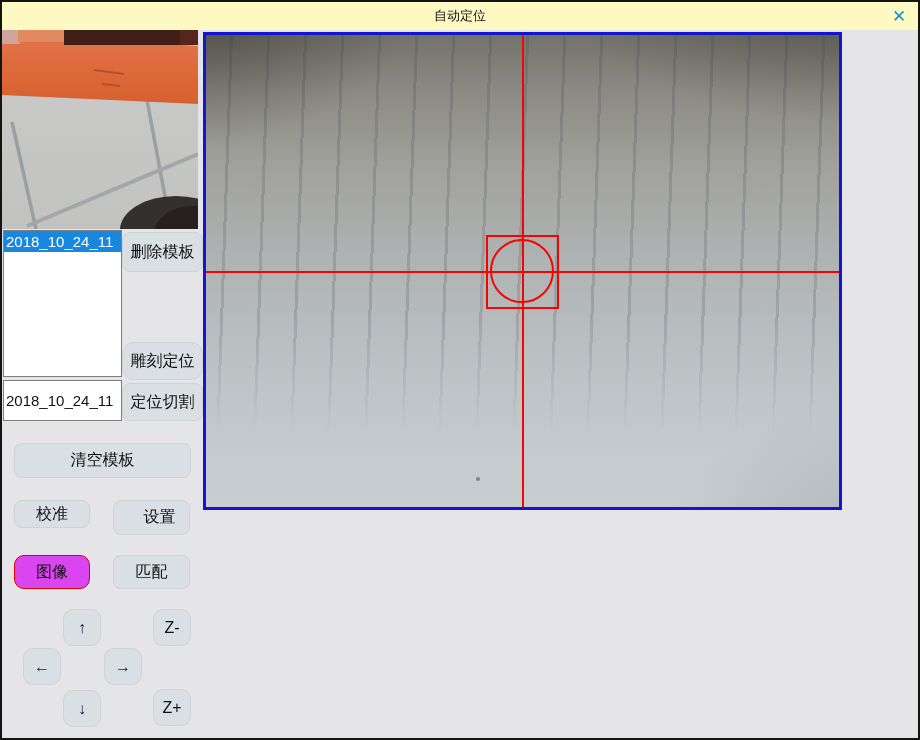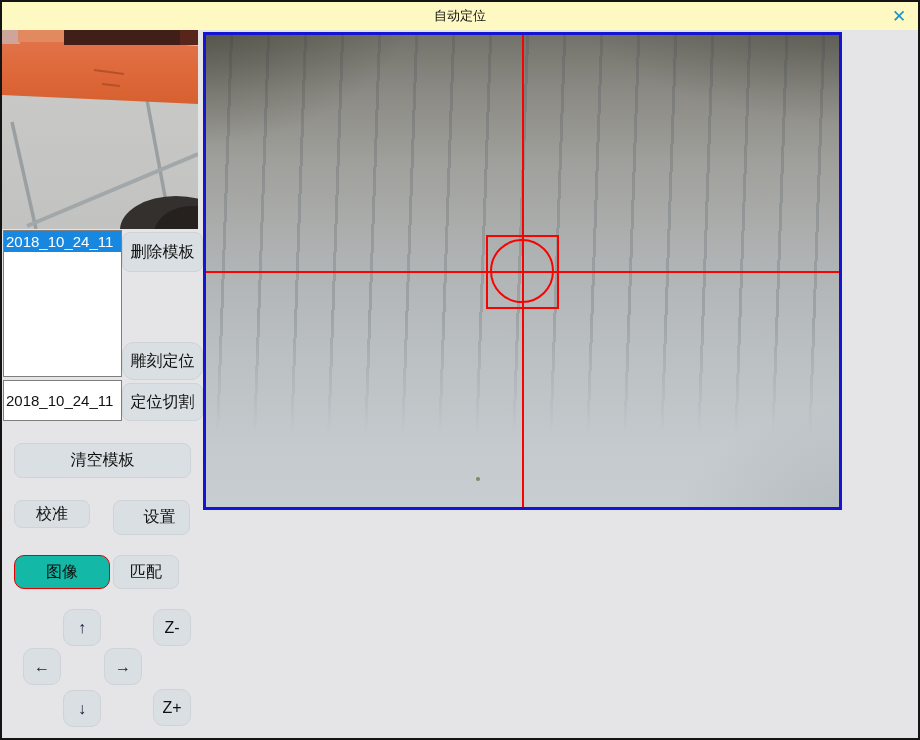--- a/index.html
+++ b/index.html
@@ -56,23 +56,23 @@
   }
   .btn.tpl { left:120px; width:81px; }
   .btn-del   { top:230px; height:40px; }
   .btn-clear { top:286px; height:39px; }
   .btn-engrave { top:340px; height:38px;border-radius:12px; }
   .btn-add   { top:381px; height:38px; }
 
   .btn-poscut { left:12px; top:441px; width:177px; height:35px; }
   .btn-cal    { left:12px; top:498px; width:76px;  height:28px; }
   .btn-set    { left:111px; top:498px; width:77px; height:35px;padding-left:16px; }
-  .btn-img    { left:12px; top:553px; width:96px;  height:34px;
-                background:#14b8a6; border:1px solid #e00000; border-radius:10px; }
-  .btn-match  { left:111px; top:553px; width:66px; height:34px; }
+  .btn-img    { left:12px; top:553px; width:76px;  height:34px;
+                background:#d946ef; border:1px solid #e00000; border-radius:10px; }
+  .btn-match  { left:111px; top:553px; width:77px; height:34px; }
 
   .jog {
     position:absolute; width:38px; height:37px;
     display:flex; align-items:center; justify-content:center;
     background:#d9dfe2; border:1px solid #cdd3d6; border-radius:10px;
     font-size:16px; color:#20203a; cursor:pointer; user-select:none;
   }
   .jog-up    { left:61px;  top:607px; }
   .jog-zm    { left:151px; top:607px; color:#111; }
   .jog-left  { left:21px;  top:646px; }

